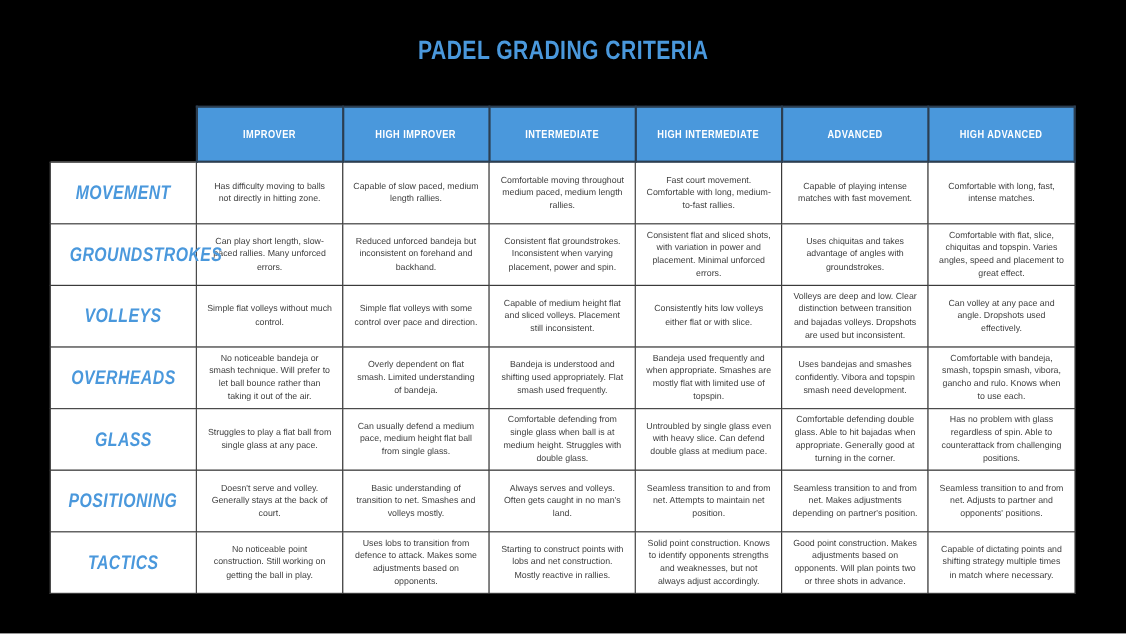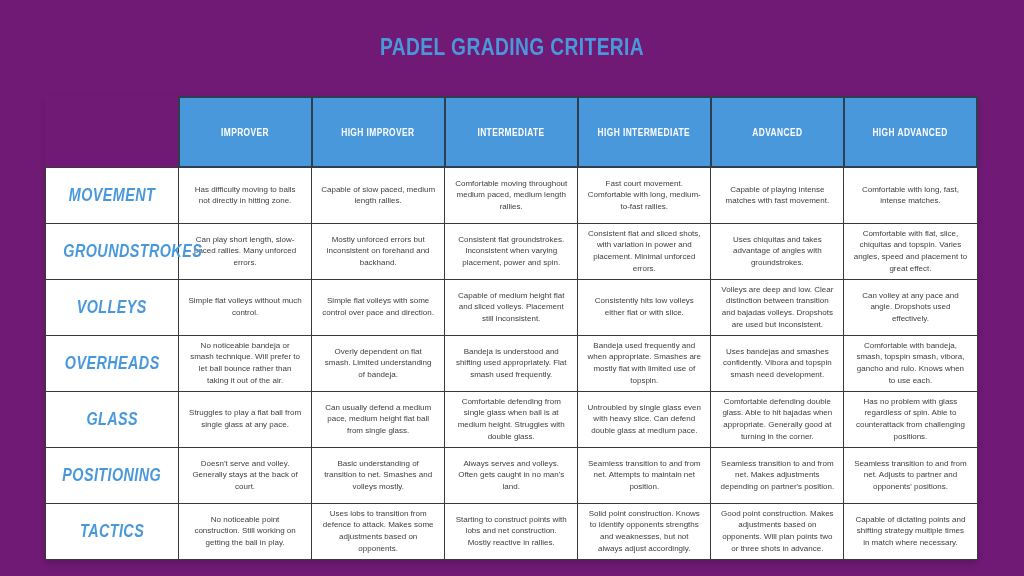--- a/index.html
+++ b/index.html
@@ -5,21 +5,21 @@
   :root{
     --accent:#4a98dc;
     --body-border:#3a3a3a;
     --header-border:#2c3e50;
   }
   *{margin:0;padding:0;box-sizing:border-box;}
   html,body{background:#ffffff;}
   .page{
     position:relative;
     width:1024px;height:576px;
-    background:#701a75;
+    background:#000000;
     font-family:"Liberation Sans", sans-serif;
     overflow:hidden;
   }
   .title{
     position:absolute;
     top:33px;left:0;width:100%;
     text-align:center;
     color:var(--accent);
     font-size:24px;
     font-weight:bold;
@@ -36,21 +36,21 @@
     left:45px;top:96px;
     width:933px;
     border-collapse:collapse;
     table-layout:fixed;
     box-shadow:0 4px 6px rgba(0,0,0,0.15);
   }
   .grading-table col{width:14.2857%;}
   .grading-table thead th{
     background:var(--accent);
     color:#ffffff;
-    height:70px;
+    height:50px;
     font-size:10.5px;
     font-weight:bold;
     text-align:center;
     vertical-align:middle;
     border:2px solid var(--header-border);
   }
   .grading-table thead th.corner{
     background:transparent;
     border:none;
     box-shadow:none;
@@ -107,21 +107,21 @@
           <td>Has difficulty moving to balls not directly in hitting zone.</td>
           <td>Capable of slow paced, medium length rallies.</td>
           <td>Comfortable moving throughout medium paced, medium length rallies.</td>
           <td>Fast court movement. Comfortable with long, medium-to-fast rallies.</td>
           <td>Capable of playing intense matches with fast movement.</td>
           <td>Comfortable with long, fast, intense matches.</td>
         </tr>
         <tr>
           <td class="row-label"><span class="cond">GROUNDSTROKES</span></td>
           <td>Can play short length, slow-paced rallies. Many unforced errors.</td>
-          <td>Mostly unforced errors but inconsistent on forehand and backhand.</td>
+          <td>Reduced unforced bandeja but inconsistent on forehand and backhand.</td>
           <td>Consistent flat groundstrokes. Inconsistent when varying placement, power and spin.</td>
           <td>Consistent flat and sliced shots, with variation in power and placement. Minimal unforced errors.</td>
           <td>Uses chiquitas and takes advantage of angles with groundstrokes.</td>
           <td>Comfortable with flat, slice, chiquitas and topspin. Varies angles, speed and placement to great effect.</td>
         </tr>
         <tr>
           <td class="row-label"><span class="cond">VOLLEYS</span></td>
           <td>Simple flat volleys without much control.</td>
           <td>Simple flat volleys with some control over pace and direction.</td>
           <td>Capable of medium height flat and sliced volleys. Placement still inconsistent.</td>

